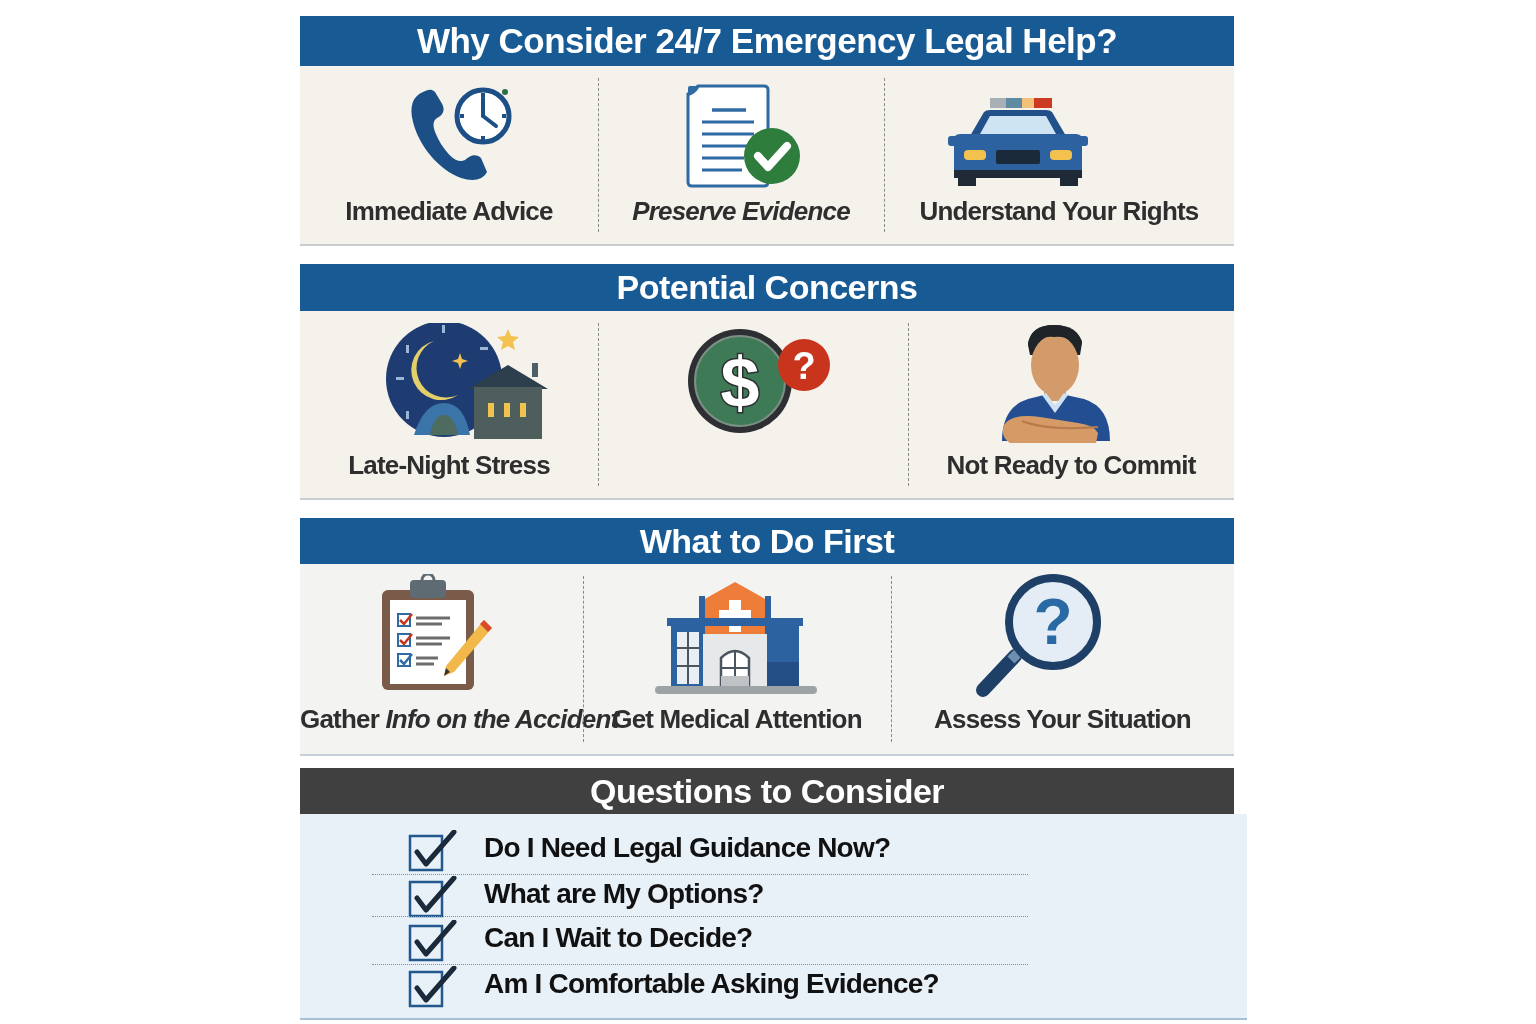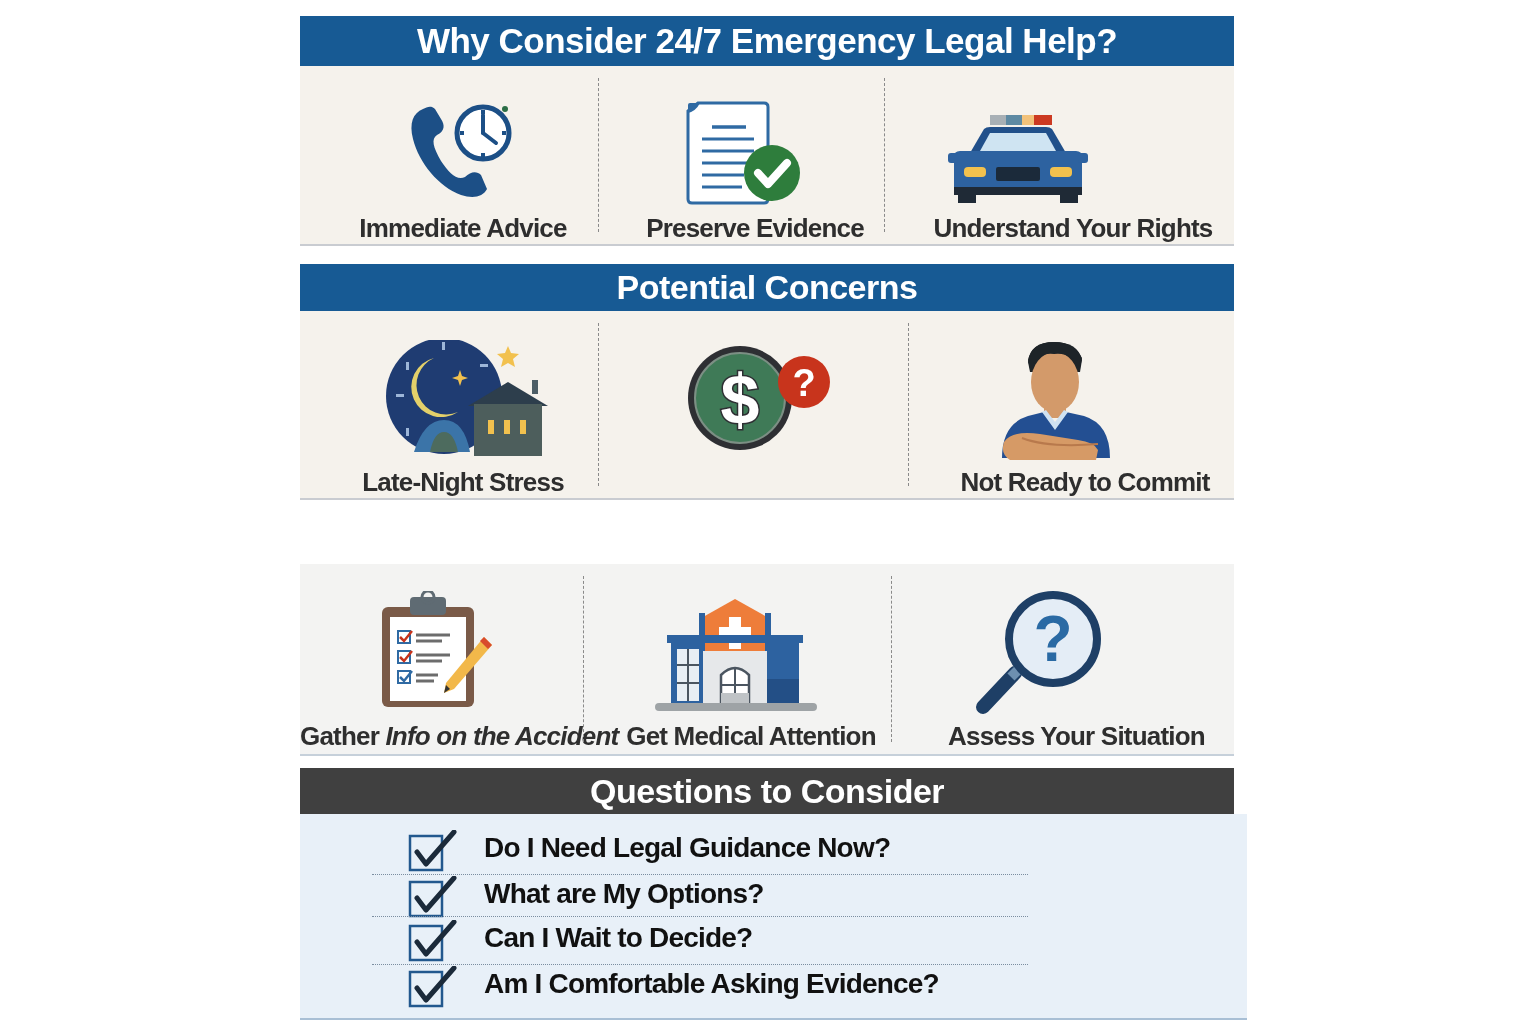--- a/index.html
+++ b/index.html
@@ -11,21 +11,21 @@
   .banner {
     position: absolute; left: 0; width: 934px; color: #ffffff; text-align: center;
     font-family: "Liberation Sans", sans-serif; font-weight: bold; letter-spacing: -0.5px;
   }
   .banner.dark { background: #175a94; }
   .banner.light { background: #404040; }
   .body-area { position: absolute; left: 0; width: 934px; border-bottom: 2px solid #c9ccd1; }
   .body-area.cream { background: #f5f2ec; }
   .body-area.grey { background: #f3f3f2; border-bottom-color: #c6d0da; }
   .body-area.blue { background: #e8f0f8; border-bottom-color: #a8bfd5; }
-  .cell { position: absolute; top: 17px; height: 100%; padding-left: 28px; }
+  .cell { position: absolute; top: 0; height: 100%; }
   .divider { position: absolute; top: 12px; bottom: 12px; width: 0; border-left: 1.5px dashed #8a8a8a; }
   .icon { position: absolute; }
   .label {
     position: absolute; left: 0; right: 0; text-align: center; color: #2e2e2e;
     font-family: "Liberation Sans", sans-serif; font-weight: bold; font-size: 26px;
     letter-spacing: -0.8px; white-space: nowrap;
   }
   .label .it { font-style: italic; }
   .q-row { position: absolute; left: 108px; width: 728px; height: 44px; }
   .q-box { position: absolute; left: 0; top: 0; width: 50px; height: 44px; }
@@ -64,21 +64,21 @@
         <path d="M2 12 L2 4 Q2 2 4 2 L14 2 Q10 10 2 12 Z" fill="#2f6aa3"></path>
         <line x1="26" y1="26" x2="60" y2="26" stroke="#2f6aa3" stroke-width="3.5"></line>
         <line x1="16" y1="38" x2="68" y2="38" stroke="#2f6aa3" stroke-width="3"></line>
         <line x1="16" y1="50" x2="68" y2="50" stroke="#2f6aa3" stroke-width="3"></line>
         <line x1="16" y1="62" x2="62" y2="62" stroke="#2f6aa3" stroke-width="3"></line>
         <line x1="16" y1="74" x2="58" y2="74" stroke="#2f6aa3" stroke-width="3"></line>
         <line x1="16" y1="86" x2="56" y2="86" stroke="#2f6aa3" stroke-width="3"></line>
         <circle cx="86" cy="72" r="28" fill="#2e7d3c"></circle>
         <path d="M72 72 L82 83 L101 62" fill="none" stroke="#ffffff" stroke-width="8" stroke-linecap="round" stroke-linejoin="round"></path>
       </svg>
-      <div class="label" style="top:130px;">Preserve Evidence</div>
+      <div class="label" style="top:130px;font-style:italic;">Preserve Evidence</div>
     </div>
     <div class="divider" style="left:584px;"></div>
 
     <div class="cell" style="left:584px;width:350px;">
       <svg class="icon" style="left:64px;top:30px;" width="140" height="92" viewBox="0 0 140 92">
         <rect x="42" y="2" width="16" height="10" fill="#a8b0b5"></rect>
         <rect x="58" y="2" width="16" height="10" fill="#5e8aa3"></rect>
         <rect x="74" y="2" width="12" height="10" fill="#f2c27a"></rect>
         <rect x="86" y="2" width="18" height="10" fill="#cc3a22"></rect>
         <path d="M22 40 L36 16 Q38 14 42 14 L98 14 Q102 14 104 16 L118 40 Z" fill="#21508a"></path>
@@ -147,20 +147,21 @@
         <path d="M44 74 L57 92 L70 74 L66 72 L57 84 L48 72 Z" fill="#cfe2f2"></path>
         <path d="M6 104 Q14 92 42 96 L80 102 Q96 104 100 112 L98 122 L12 122 Q2 116 6 104 Z" fill="#d69a66"></path>
         <path d="M24 100 Q50 110 100 106" fill="none" stroke="#b8794c" stroke-width="2"></path>
       </svg>
       <div class="label" style="top:139px;">Not Ready to Commit</div>
     </div>
   </div>
 </div>
 
 <div class="panel" style="top:518px;height:238px;">
+  <div class="banner dark" style="top:0;height:46px;line-height:46px;font-size:34px;">What to Do First</div>
   <div class="body-area grey" style="top:46px;height:190px;">
 
     <div class="cell" style="left:0;width:283px;">
       <svg class="icon" style="left:80px;top:10px;" width="118" height="120" viewBox="0 0 118 120">
         <rect x="2" y="16" width="92" height="100" rx="6" fill="#7a5a48"></rect>
         <rect x="10" y="26" width="76" height="84" fill="#ffffff"></rect>
         <rect x="30" y="6" width="36" height="18" rx="4" fill="#5f6b73"></rect>
         <circle cx="48" cy="6" r="6" fill="none" stroke="#5f6b73" stroke-width="3"></circle>
         <rect x="18" y="40" width="12" height="12" fill="none" stroke="#2f6aa3" stroke-width="2"></rect>
         <path d="M20 46 l4 4 8 -10" fill="none" stroke="#c8341c" stroke-width="2.5"></path>

